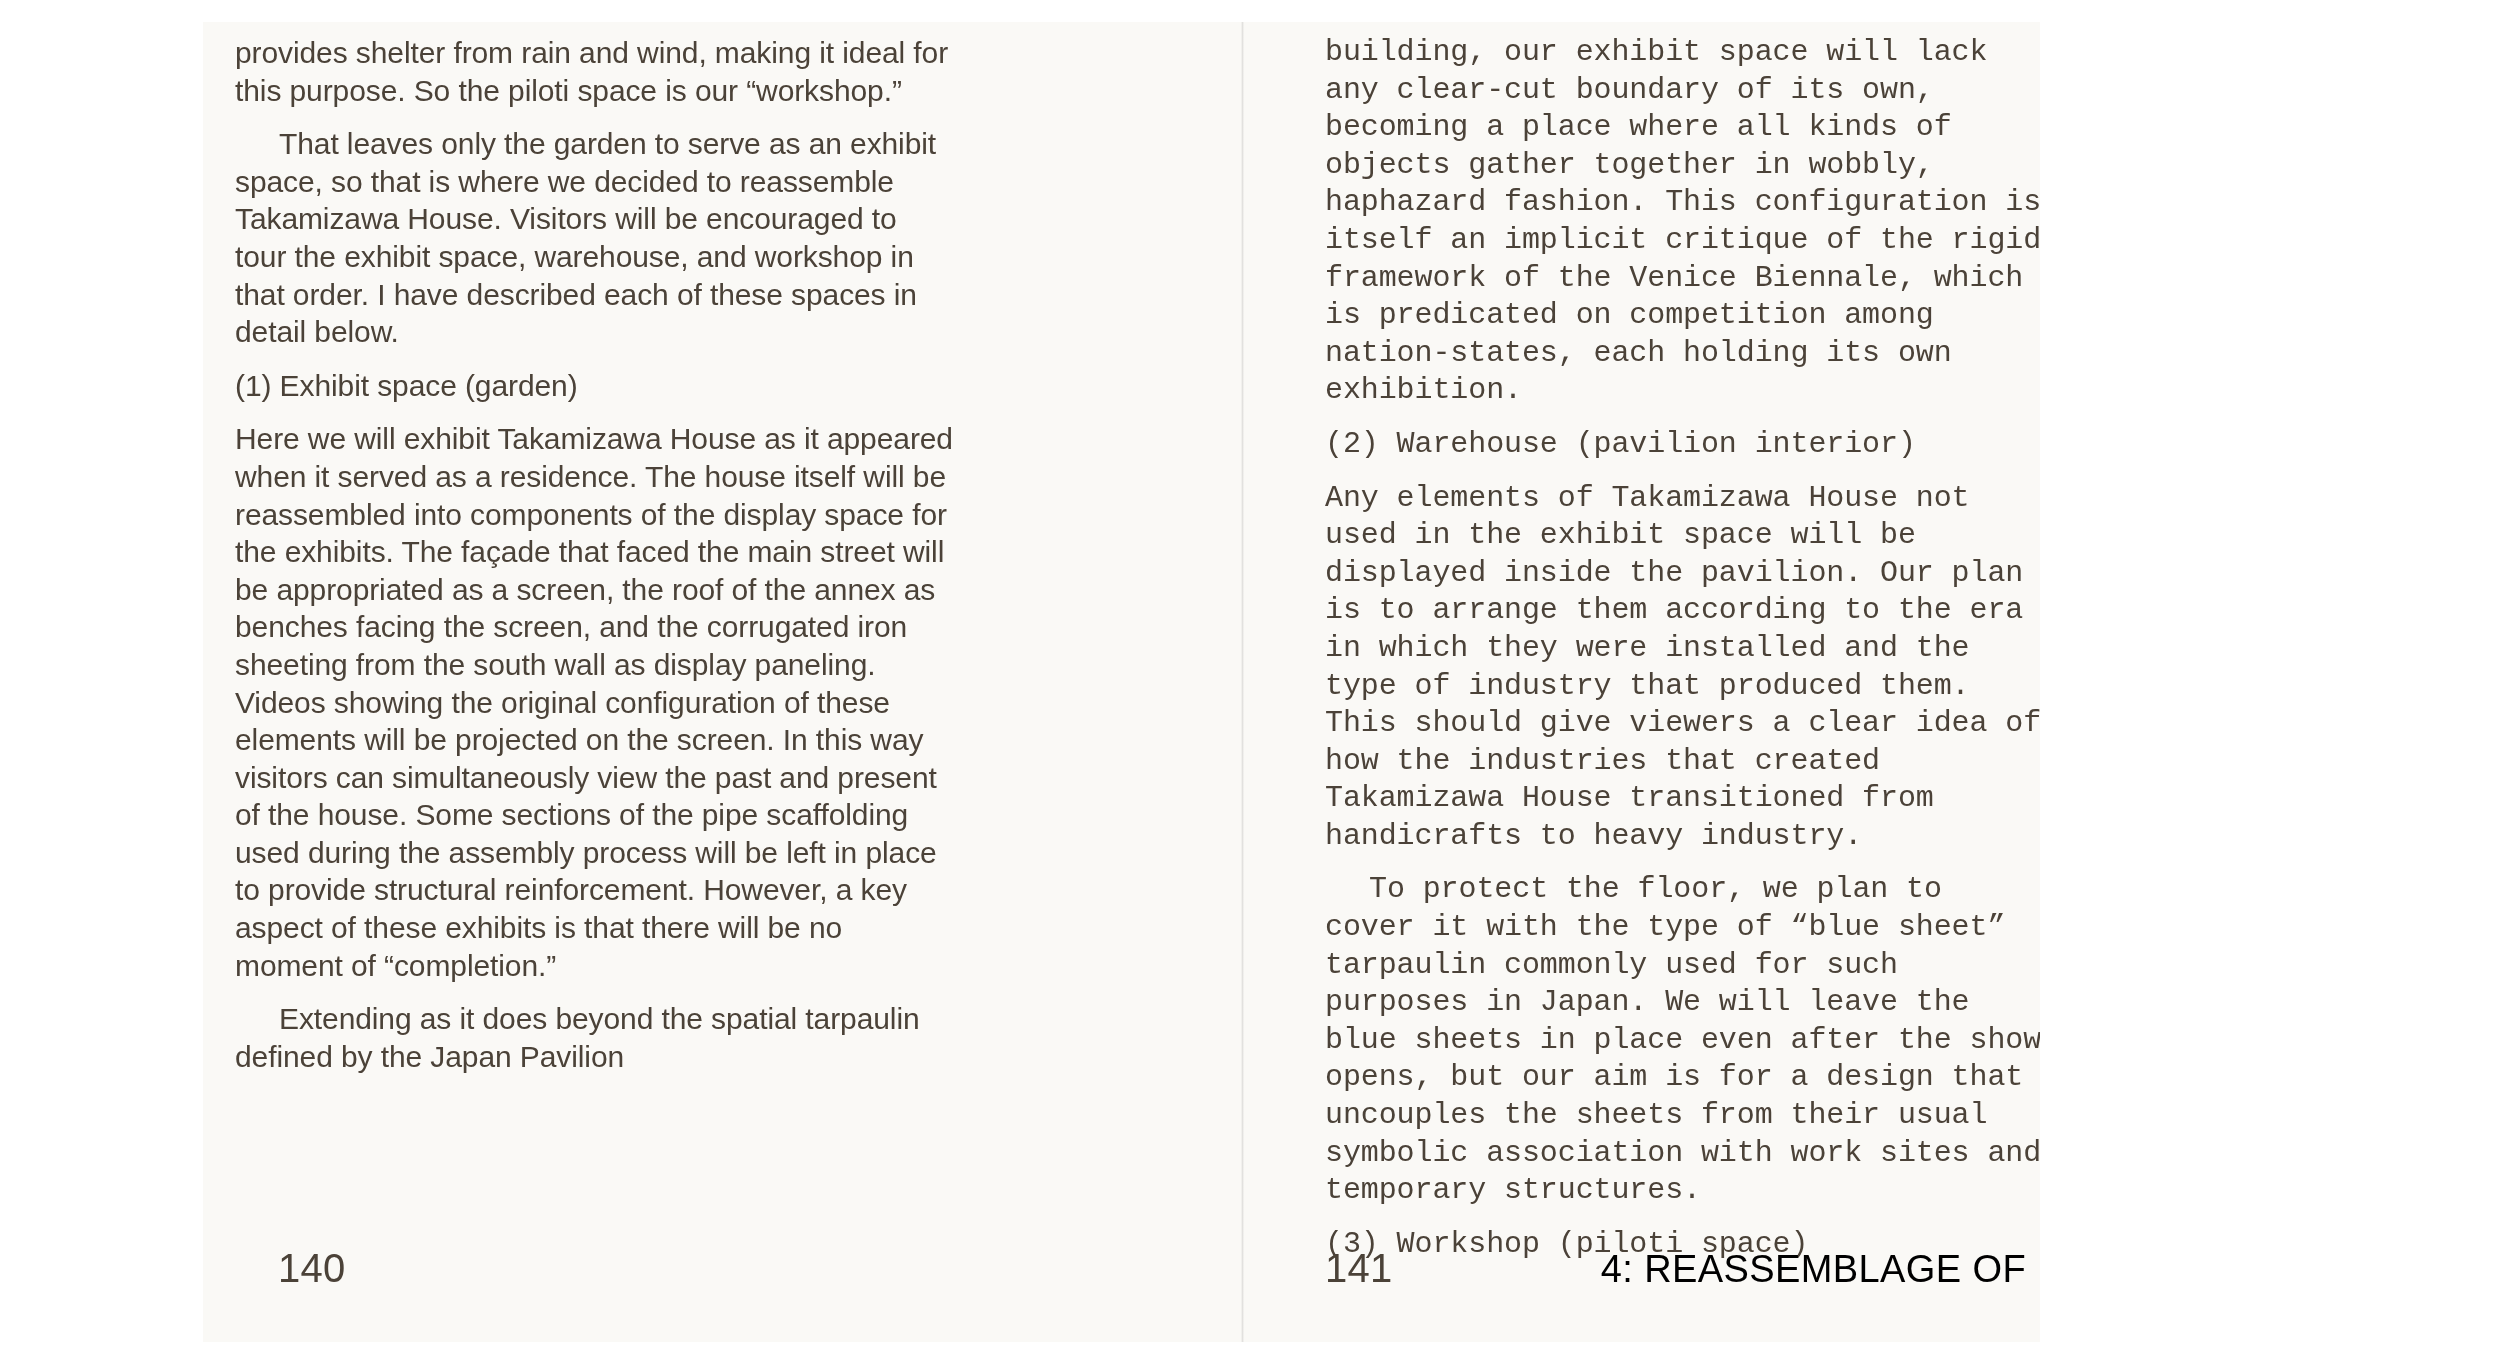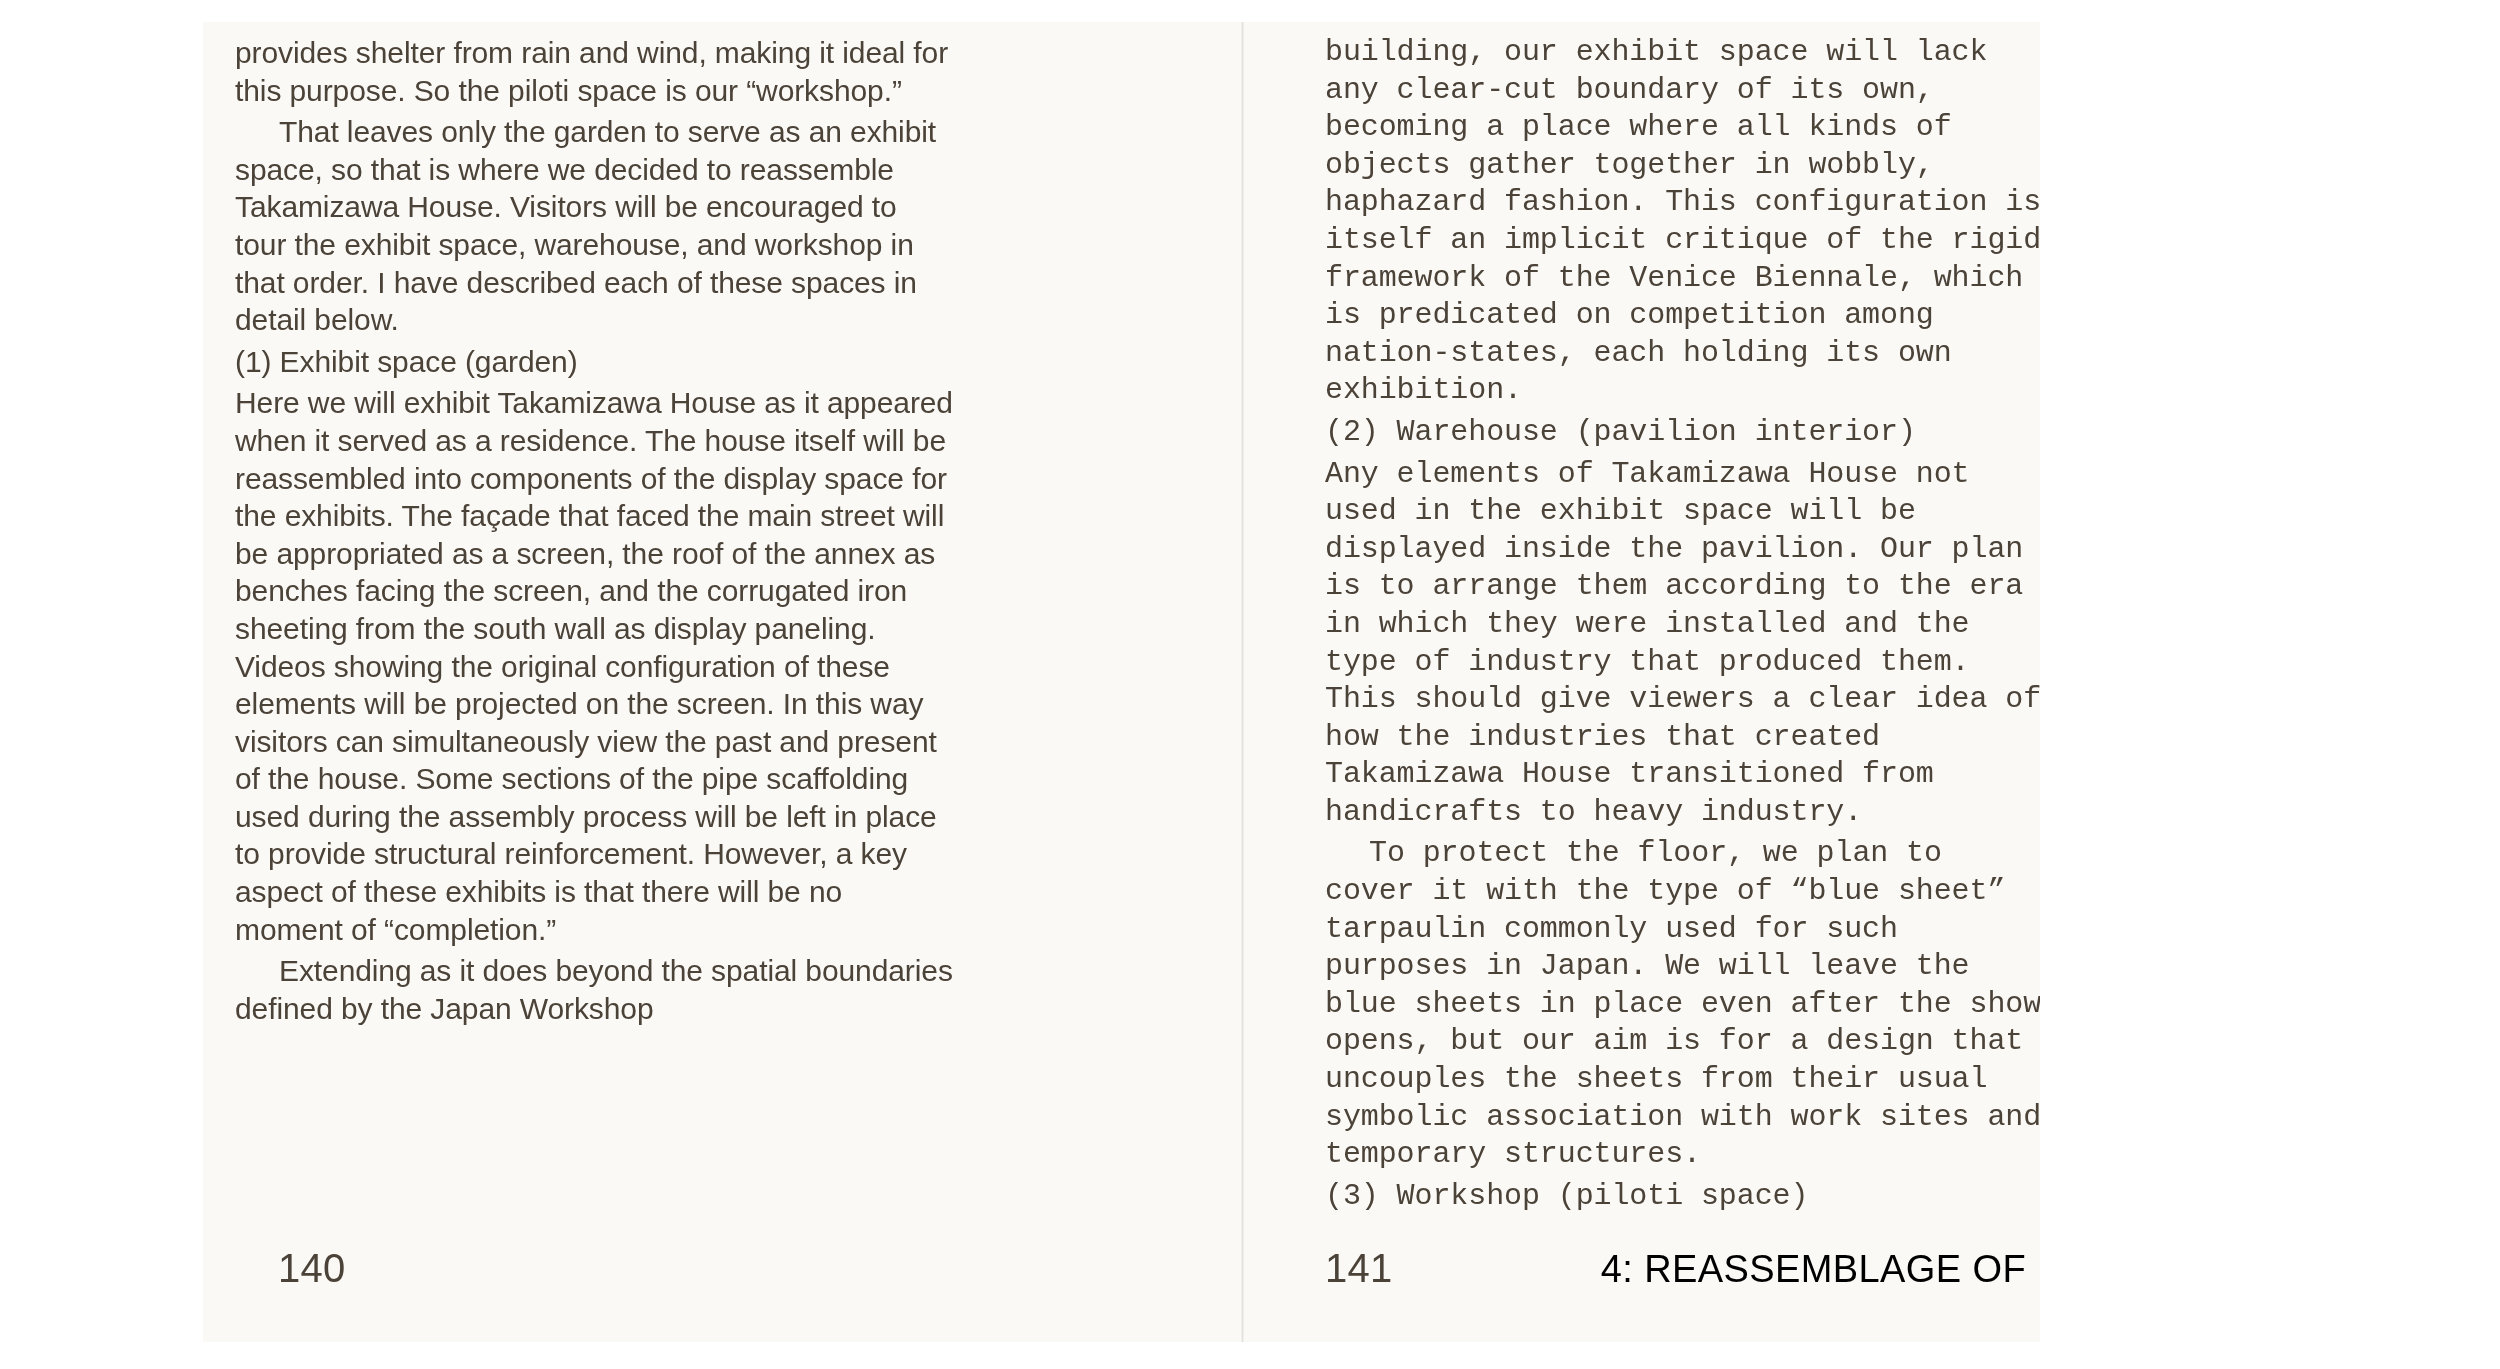--- a/index.html
+++ b/index.html
@@ -57,21 +57,21 @@
 
   p.body {
     margin: 0;
     font-size: 30px;
     line-height: 37.6px;
     color: #4b4238;
     letter-spacing: -0.1px;
     font-weight: 400;
   }
   p.body + p.body {
-    margin-top: 4px;
+    margin-top: 16px;
   }
   
   p.indent {
     text-indent: 44px;
   }
   
   p.gap-before {
     margin-top: 37.6px;
   }
 
@@ -111,21 +111,21 @@
 
   <div class="paper"></div>
   <div class="gutter"></div>
 
   <div class="page page-left">
     <div class="textblock">
       <p class="body">provides shelter from rain and wind, making it ideal for this purpose. So the piloti space is our “workshop.”</p>
       <p class="body indent">That leaves only the garden to serve as an exhibit space, so that is where we decided to reassemble Takamizawa House. Visitors will be encouraged to tour the exhibit space, warehouse, and workshop in that order. I have described each of these spaces in detail below.</p>
       <p class="body gap-before">(1) Exhibit space (garden)</p>
       <p class="body gap-before">Here we will exhibit Takamizawa House as it appeared when it served as a residence. The house itself will be reassembled into components of the display space for the exhibits. The façade that faced the main street will be appropriated as a screen, the roof of the annex as benches facing the screen, and the corrugated iron sheeting from the south wall as display paneling. Videos showing the original configuration of these elements will be projected on the screen. In this way visitors can simultaneously view the past and present of the house. Some sections of the pipe scaffolding used during the assembly process will be left in place to provide structural reinforcement. However, a key aspect of these exhibits is that there will be no moment of “completion.”</p>
-      <p class="body indent">Extending as it does beyond the spatial boundaries defined by the Japan Workshop</p>
+      <p class="body indent">Extending as it does beyond the spatial tarpaulin defined by the Japan Pavilion</p>
     </div>
 
     <div class="footer">
       <div class="footer-row">
         <span class="folio">140</span>
         <span class="running-head"></span>
       </div>
     </div>
   </div>
 

